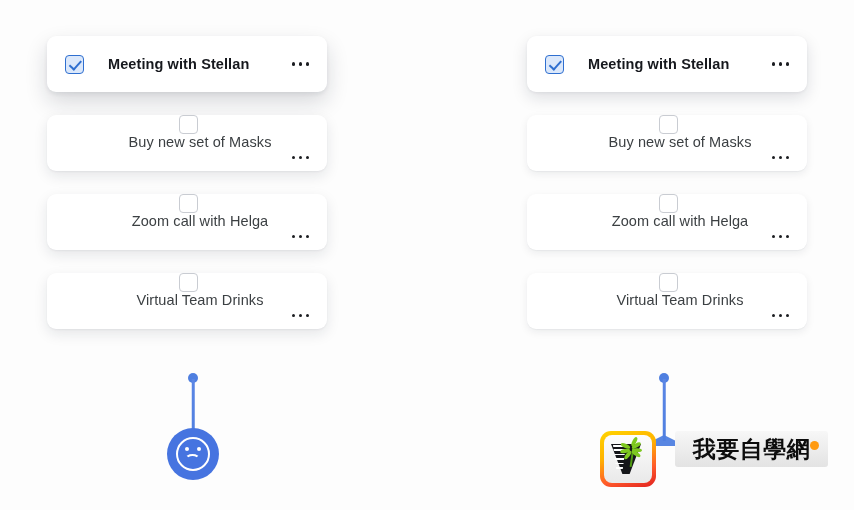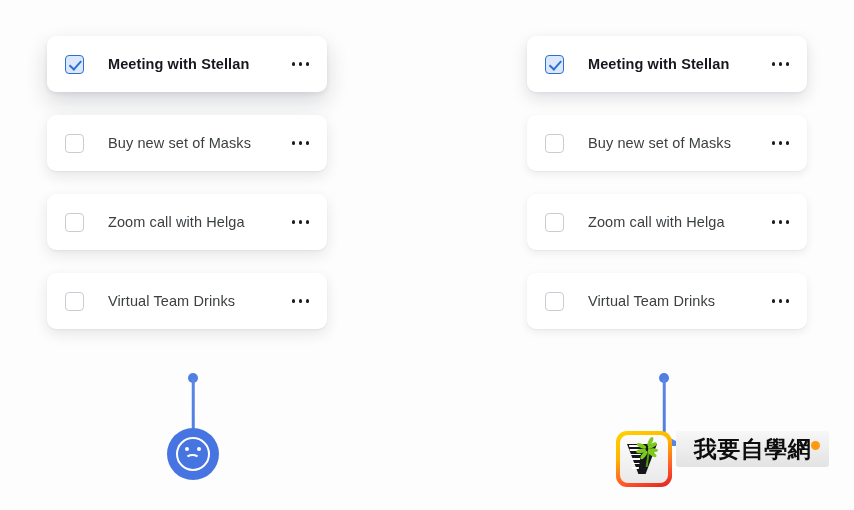--- a/index.html
+++ b/index.html
@@ -33,21 +33,21 @@
     box-shadow:0 10px 22px rgba(18,25,45,0.16), 0 2px 4px rgba(18,25,45,0.07);
   }
   
   .column.right .task-card {
     box-shadow:0 3px 9px rgba(18,25,45,0.075), 0 1px 1px rgba(18,25,45,0.04);
   }
   .column.right .task-card.active {
     box-shadow:0 6px 16px rgba(18,25,45,0.13), 0 1px 3px rgba(18,25,45,0.06);
   }
 
-  .column .task-card + .task-card { margin-top:23px; }
+  .column .task-card + .task-card { margin-top:23px;flex-direction:column; }
 
   
   .checkbox {
     width:19px; height:19px;
     border-radius:4px;
     border:1.5px solid #c9ccd2;
     background:#ffffff;
     flex:0 0 auto;
     position:relative;
   }
@@ -157,24 +157,25 @@
     width:0; height:0;
     border-left:22px solid transparent;
     border-right:22px solid transparent;
     border-bottom:11px solid #4f7fe0;
     opacity:0.95;
   }
 
   
   .watermark {
     position:absolute;
-    left:616px; top:431px;
+    left:600px; top:431px;
     height:56px;
     display:flex;
     align-items:stretch;
+    gap:15px;
   }
   .wm-badge {
     width:56px; height:56px;
     border-radius:11px;
     background:linear-gradient(160deg,#ffd400 0%,#ffb300 38%,#ff5a2b 72%,#e02020 100%);
     padding:4px;
     flex:0 0 auto;
     position:relative;
   }
   .wm-badge-inner {

